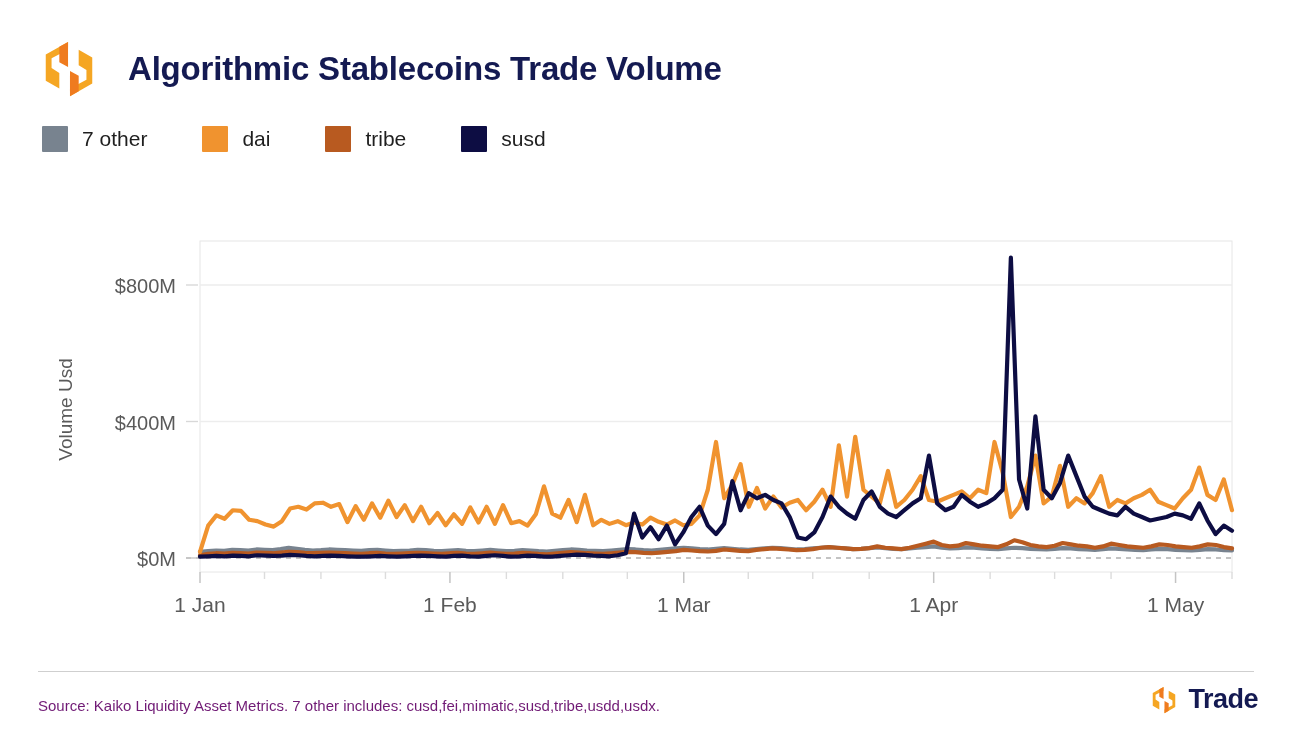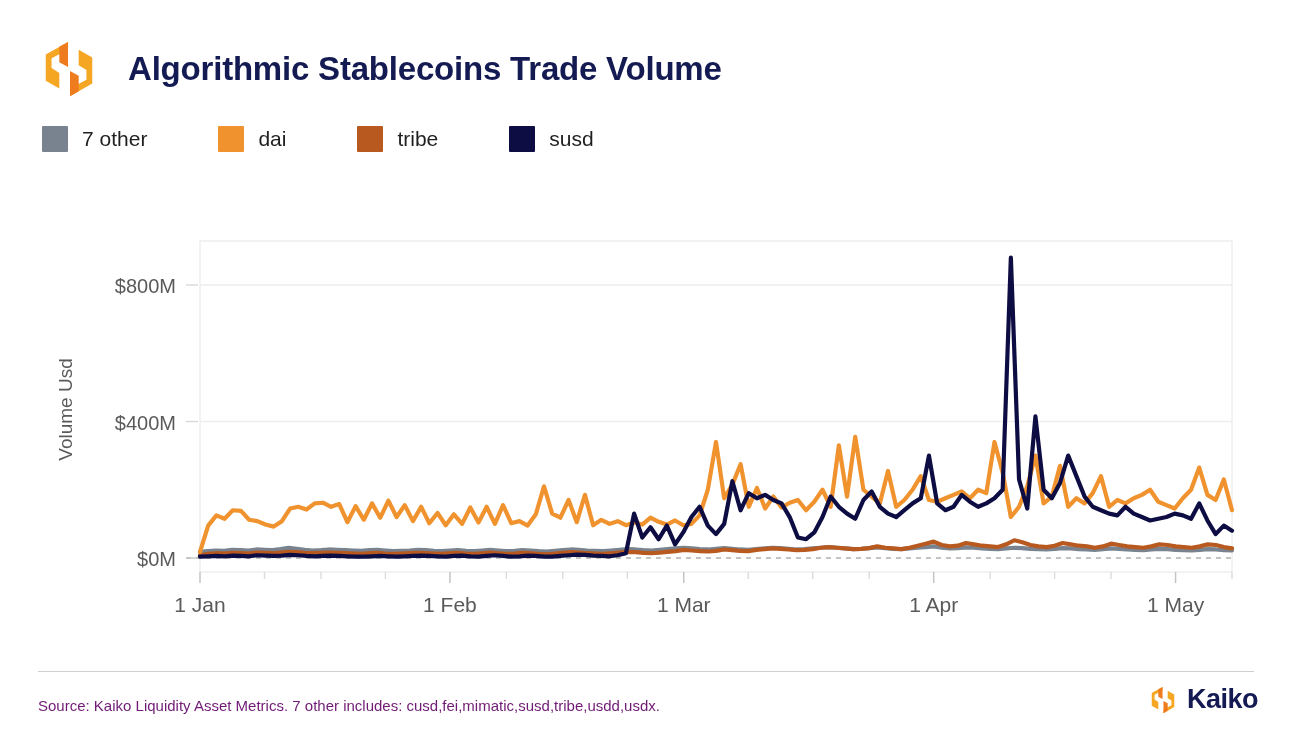--- a/index.html
+++ b/index.html
@@ -7,21 +7,21 @@
     width:1292px;height:744px;background:#ffffff;
     font-family:"Liberation Sans", sans-serif;
     color:#1b1b4b;overflow:hidden;position:relative;
   }
   .header{display:flex;align-items:center;gap:28px;padding:38px 0 0 38px;}
   .brand-mark{width:62px;height:62px;flex:none;}
   .title{
     font-size:33px;font-weight:bold;letter-spacing:-0.2px;
     color:#141a52;white-space:nowrap;
   }
-  .legend{display:flex;align-items:center;gap:16px;padding:26px 0 0 42px;}
+  .legend{display:flex;align-items:center;gap:0;padding:26px 0 0 42px;}
   .legend-item{display:flex;align-items:center;margin-right:55px;}
   .legend-swatch{width:26px;height:26px;flex:none;border-radius:1px;}
   .legend-label{font-size:21px;color:#1f1f1f;margin-left:14px;white-space:nowrap;}
   .chart-wrap{position:absolute;left:0;top:214px;width:1292px;height:420px;}
   .chart-svg{display:block;}
   .y-axis-title{
     font-size:19px;fill:#5a5a5a;
   }
   .tick-label{font-size:20px;fill:#5a5a5a;}
   .x-tick-label{font-size:21px;fill:#5a5a5a;}
@@ -114,14 +114,14 @@
 
 <div class="footer-rule"></div>
 <div class="source-text">Source: Kaiko Liquidity Asset Metrics. 7 other includes: cusd,fei,mimatic,susd,tribe,usdd,usdx.</div>
 <div class="footer-logo">
   <svg class="footer-mark" viewBox="0 0 64 64">
     <path d="M31 4 L8 17 L8 44 L22 52 L22 36 L14 31 L14 21 L31 12 Z" fill="#f5a623"></path>
     <path d="M31 4 L22 9 L22 25 L31 30 L31 12 Z" fill="#ef7b1f"></path>
     <path d="M33 60 L56 47 L56 20 L42 12 L42 28 L50 33 L50 43 L33 52 Z" fill="#f5a623"></path>
     <path d="M33 60 L42 55 L42 39 L33 34 L33 52 Z" fill="#ef7b1f"></path>
   </svg>
-  <span class="footer-word">Kaiko</span>
+  <span class="footer-word">Trade</span>
 </div>
 
 </body></html>

